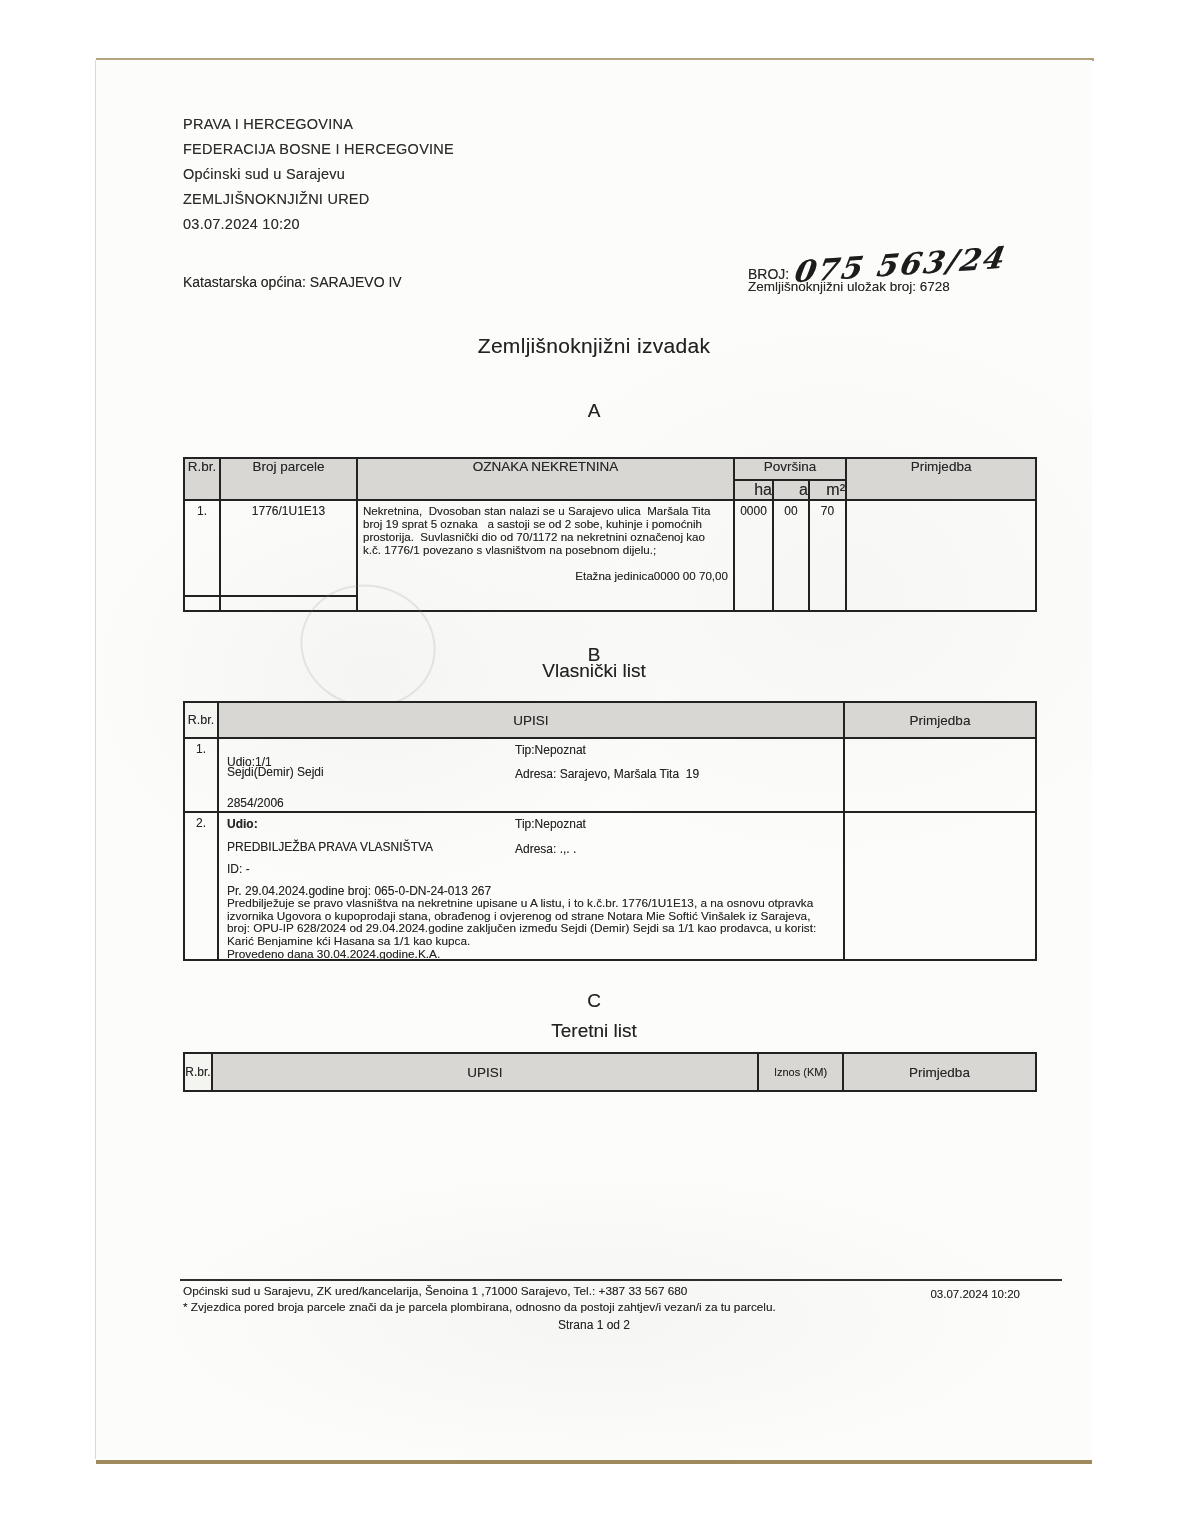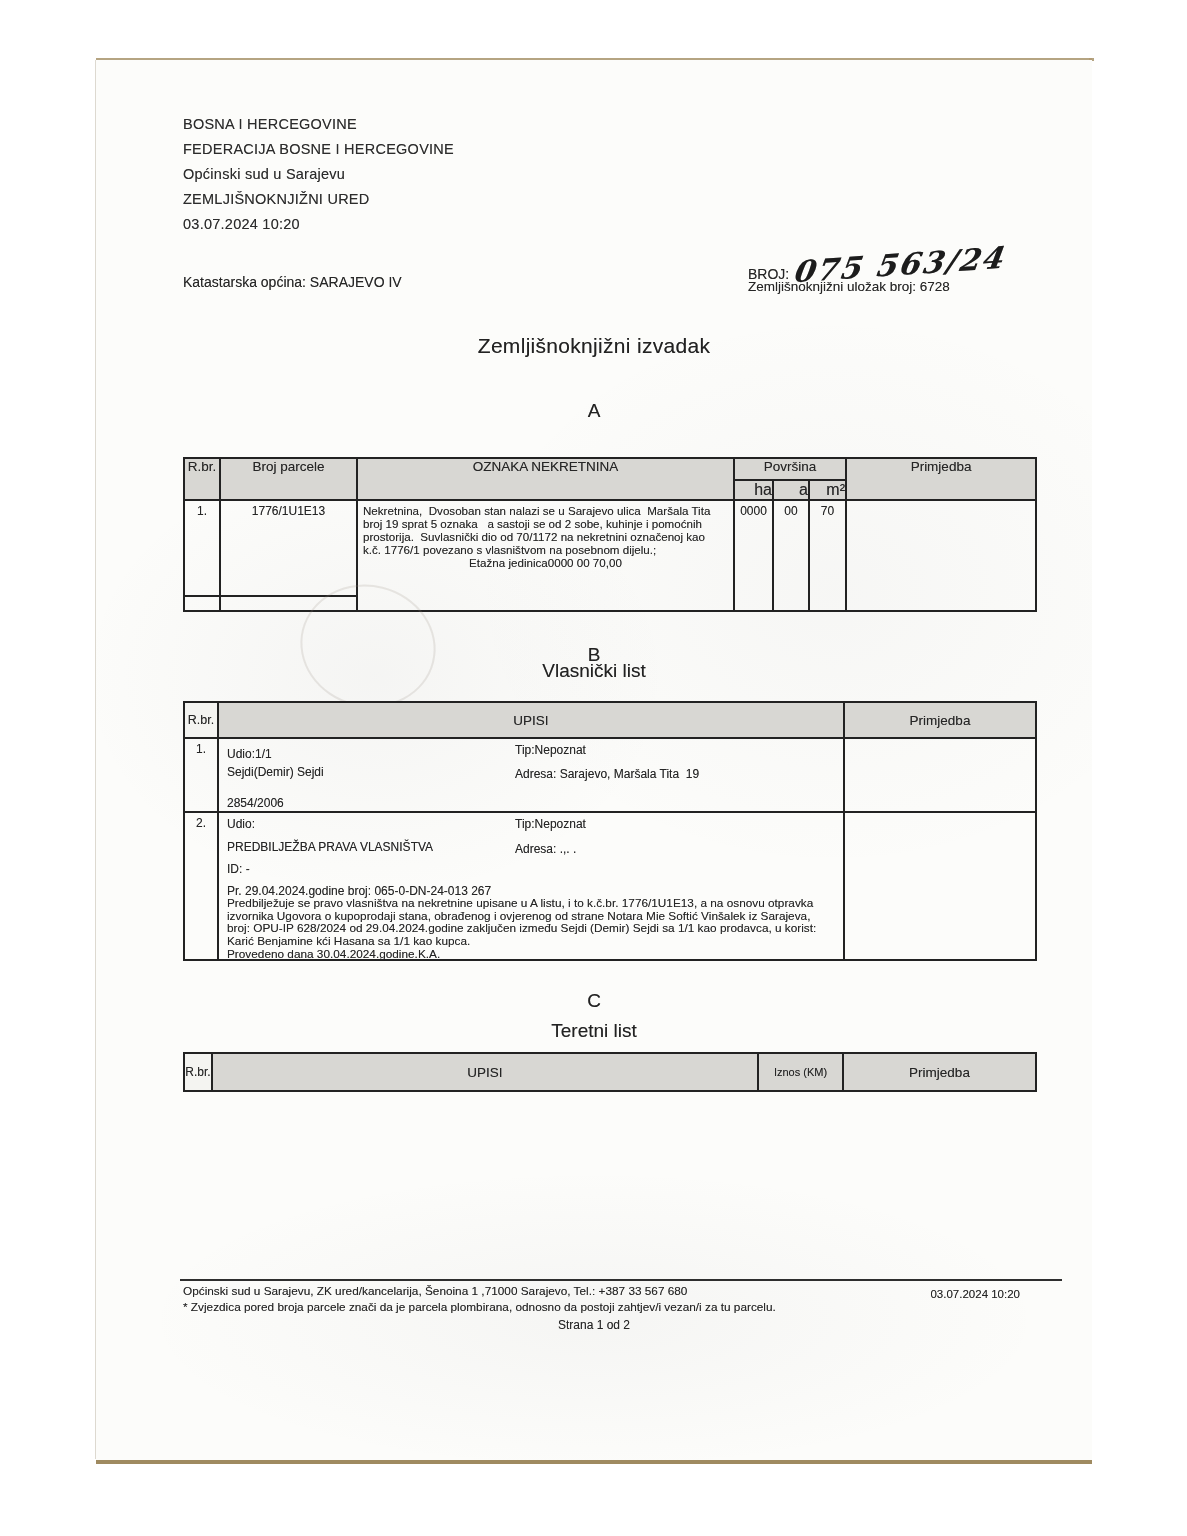--- a/index.html
+++ b/index.html
@@ -53,21 +53,21 @@
   .hdr-white { background:#f4f4f1; text-align:center; font-size:12.5px; }
 
   .tbl-a { left:87px; top:397px; width:852px; }
   .tbl-a .r-pov { height:22px; }
   .tbl-a .r-units { height:17px; }
   .tbl-a .r-data { height:111px; }
   .cell-center-top { text-align:center; padding-top:3px; font-size:12px; }
   .inner-cut { height:96px; box-sizing:border-box; border-bottom:2px solid #222; text-align:center; padding-top:3px; font-size:12px; }
   .oznaka-cell { padding:3px 5px 0 5px; font-size:11.6px; line-height:13px;border-radius:26px; }
   .oznaka-cell div { white-space:pre; }
-  .etazna-row { display:flex; justify-content:center; }
+  .etazna-row { display:flex; justify-content:flex-end; margin-top:13px; }
 
   .tbl-b { left:87px; top:641px; width:852px; }
   .tbl-b .r-hdr { height:36px; }
   .tbl-b .r-1 { height:74px; }
   .tbl-b .r-2 { height:148px; }
   .tbl-b th { vertical-align:middle; }
   .upisi-cell { position:relative; }
   .pos { position:absolute; font-size:12px; white-space:pre; }
   .body-par { position:absolute; left:8px; top:84px; width:608px; font-size:11.8px; line-height:12.7px; }
   .body-par div { white-space:nowrap; }
@@ -95,21 +95,21 @@
 
 <div class="canvas">
   <div class="edge-top"></div>
   <div class="edge-right"></div>
   <div class="edge-bottom"></div>
   <div class="edge-left"></div>
 
   <div class="paper">
 
     <div class="abs letterhead">
-      <div>BOSNA I HERCEGOVINE</div>
+      <div>PRAVA I HERCEGOVINA</div>
       <div>FEDERACIJA BOSNE I HERCEGOVINE</div>
       <div>Općinski sud u Sarajevu</div>
       <div>ZEMLJIŠNOKNJIŽNI URED</div>
       <div>03.07.2024 10:20</div>
     </div>
 
     <div class="abs katastarska">Katastarska općina: SARAJEVO IV</div>
     <div class="abs broj-row">
       <span>BROJ:</span><span class="handwriting">075 563/24</span>
     </div>
@@ -180,32 +180,32 @@
         </colgroup>
       <tbody>
           <tr class="r-hdr">
         <th class="hdr-white">R.br.</th>
         <th class="hdr">UPISI</th>
         <th class="hdr">Primjedba</th>
       </tr>
       <tr class="r-1">
         <td class="cell-center-top">1.</td>
         <td class="upisi-cell">
-          <div class="pos" style="left:8px; top:8px;text-align:right;">Udio:1/1</div>
+          <div class="pos" style="left:8px; top:16px;text-align:right;">Udio:1/1</div>
           <div class="pos" style="left:296px; top:4px;">Tip:Nepoznat</div>
           <div class="pos" style="left:8px; top:26px;">Sejdi(Demir) Sejdi</div>
           <div class="pos" style="left:296px; top:28px;">Adresa: Sarajevo, Maršala Tita  19</div>
           <div class="pos" style="left:8px; top:57px;">2854/2006</div>
         </td>
         <td></td>
       </tr>
       <tr class="r-2">
         <td class="cell-center-top">2.</td>
         <td class="upisi-cell">
-          <div class="pos" style="left:8px; top:4px;">Udio:</div>
+          <div class="pos" style="left:8px; top:4px;font-weight:bold;">Udio:</div>
           <div class="pos" style="left:296px; top:4px;">Tip:Nepoznat</div>
           <div class="pos" style="left:8px; top:27px;">PREDBILJEŽBA PRAVA VLASNIŠTVA</div>
           <div class="pos" style="left:296px; top:29px;">Adresa: .,. .</div>
           <div class="pos" style="left:8px; top:49px;">ID: -</div>
           <div class="pos" style="left:8px; top:71px;">Pr. 29.04.2024.godine broj: 065-0-DN-24-013 267</div>
           <div class="body-par">
             <div>Predbilježuje se pravo vlasništva na nekretnine upisane u A listu, i to k.č.br. 1776/1U1E13, a na osnovu otpravka</div>
             <div>izvornika Ugovora o kupoprodaji stana, obrađenog i ovjerenog od strane Notara Mie Softić Vinšalek iz Sarajeva,</div>
             <div>broj: OPU-IP 628/2024 od 29.04.2024.godine zaključen između Sejdi (Demir) Sejdi sa 1/1 kao prodavca, u korist:</div>
             <div>Karić Benjamine kći Hasana sa 1/1 kao kupca.</div>

